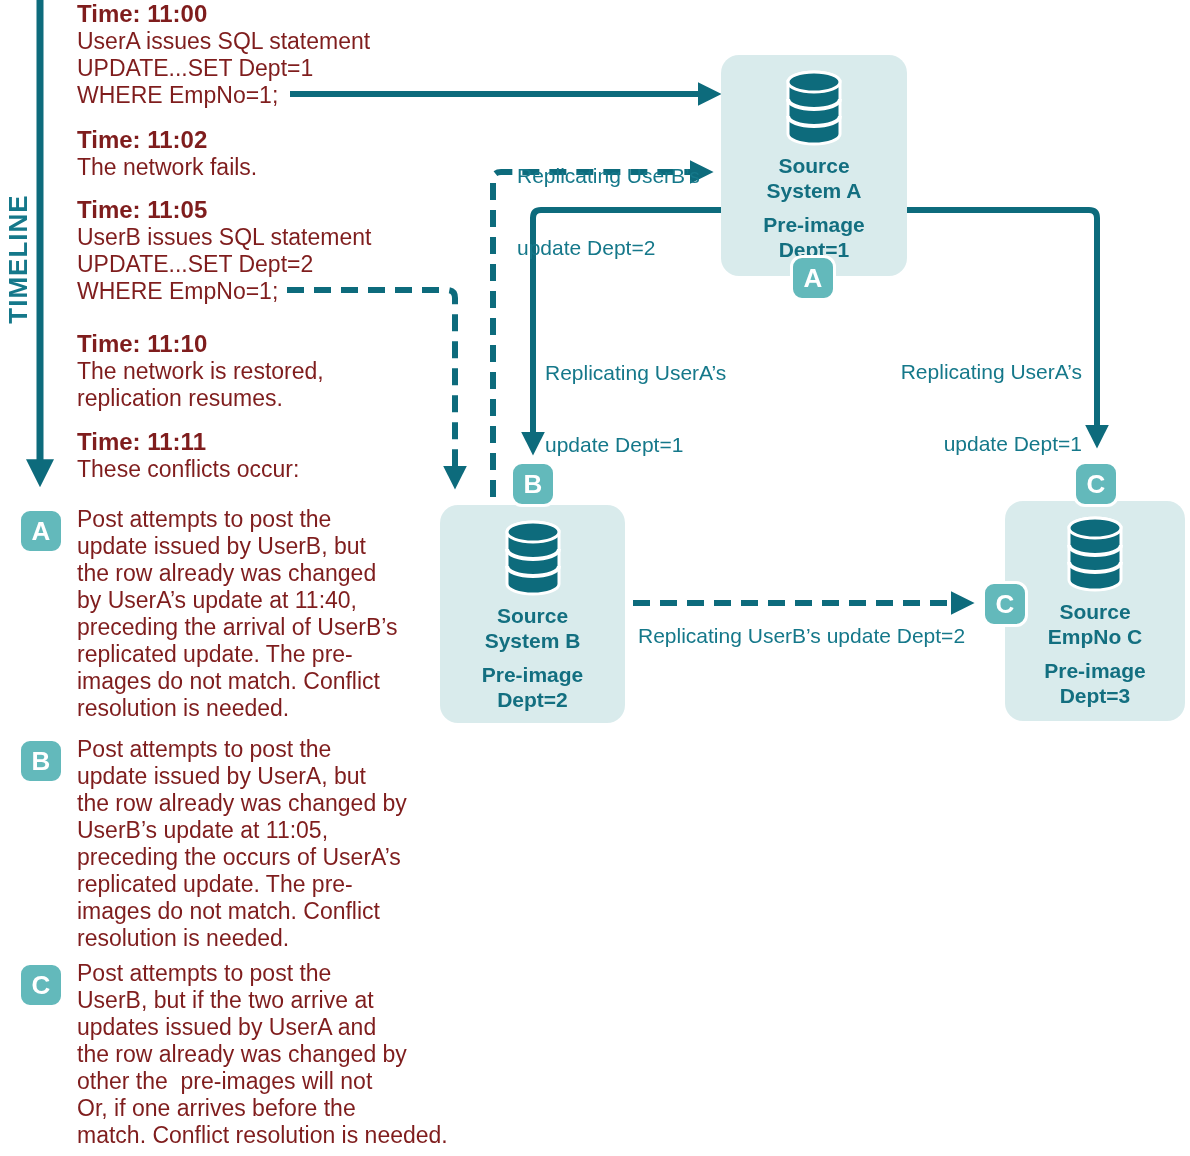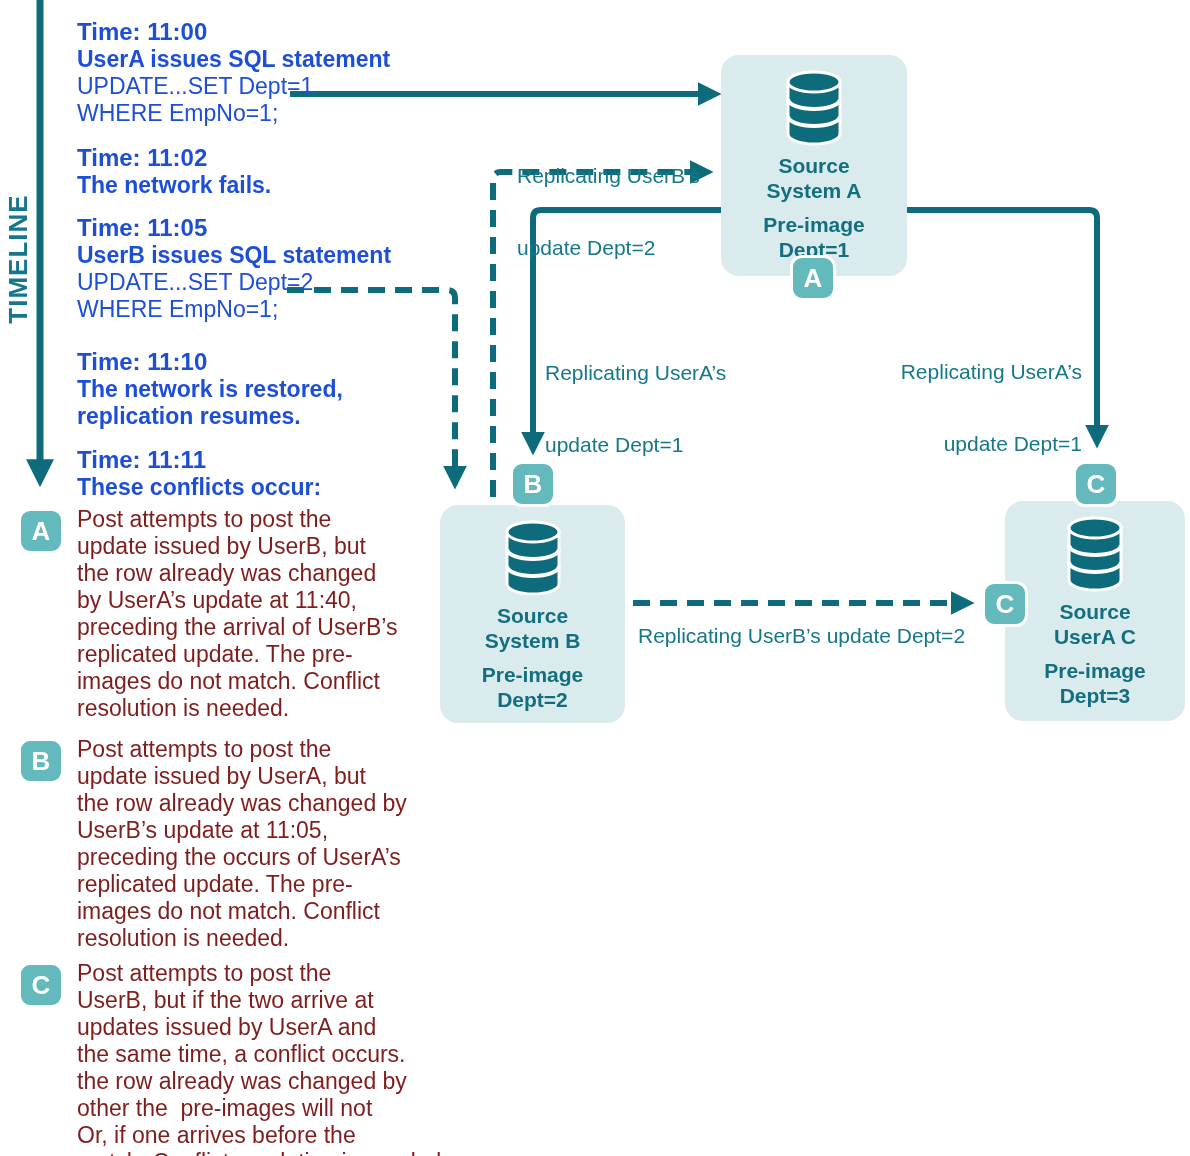--- a/index.html
+++ b/index.html
@@ -8,23 +8,23 @@
     font-family:"Liberation Sans","DejaVu Sans",sans-serif;
   }
   #connectors{position:absolute;left:0;top:0;}
 
   .timeline-label{
     position:absolute;left:-53px;top:245px;width:140px;height:28px;
     text-align:center;transform:rotate(-90deg);transform-origin:center;
     color:#15788a;font-weight:bold;font-size:26px;letter-spacing:1px;
   }
 
-  .event{position:absolute;left:77px;color:#1d4ed8;font-size:23px;line-height:27px;white-space:pre;margin-top:18px;}
+  .event{position:absolute;left:77px;color:#7f1d1d;font-size:23px;line-height:27px;white-space:pre;}
   .event-time{font-size:24px;font-weight:bold;line-height:28px;}
-  .event-line.bold{font-weight:bold;}
+  .event-line.bold{font-weight:normal;}
 
   .sysbox{
     position:absolute;background:#d9ebec;border-radius:18px;
     text-align:center;color:#136f80;font-weight:bold;font-size:21px;line-height:25px;margin-top:8px;
   }
   .sysbox .dbicon{display:block;margin:14px auto 6px auto;}
   .sysbox .pre{margin-top:9px;}
   .sysbox-a{left:721px;top:47px;width:186px;height:221px;}
   .sysbox-b{left:440px;top:497px;width:185px;height:218px;}
   .sysbox-c{left:1005px;top:493px;width:180px;height:220px;}
@@ -117,21 +117,21 @@
 
   <div class="sysbox sysbox-c">
     <svg class="dbicon" width="64" height="78" viewBox="0 0 64 78">
       <path d="M6,13 a26,10 0 0 1 52,0 V65 a26,10 0 0 1 -52,0 Z" fill="#0d6b7c" stroke="#fff" stroke-width="3"></path>
       <ellipse cx="32" cy="13" rx="26" ry="10" fill="#0d6b7c" stroke="#fff" stroke-width="3"></ellipse>
       <path d="M6,30 a26,10 0 0 0 52,0" fill="none" stroke="#fff" stroke-width="4"></path>
       <path d="M6,47 a26,10 0 0 0 52,0" fill="none" stroke="#fff" stroke-width="4"></path>
     </svg>
     <div>
       <div>Source</div>
-      <div>UserA C</div>
+      <div>EmpNo C</div>
     </div>
     <div class="pre">
       <div>Pre-image</div>
       <div>Dept=3</div>
     </div>
   </div>
 
   <div class="badge badge-box-a">A</div>
   <div class="badge badge-box-b">B</div>
   <div class="badge badge-box-c-top">C</div>
@@ -179,21 +179,20 @@
           <div class="cline">images do not match. Conflict</div>
           <div class="cline">resolution is needed.</div>
         </div>
       </div>
       <div class="conflict" style="top: 960px;">
         <div class="badge">C</div>
         <div class="conflict-text">
           <div class="cline">Post attempts to post the</div>
           <div class="cline">UserB, but if the two arrive at</div>
           <div class="cline">updates issued by UserA and</div>
-          <div class="cline">the same time, a conflict occurs.</div>
           <div class="cline">the row already was changed by</div>
           <div class="cline">other the  pre-images will not</div>
           <div class="cline">Or, if one arrives before the</div>
           <div class="cline">match. Conflict resolution is needed.</div>
         </div>
       </div>
     </div>
 
 </div>
 

